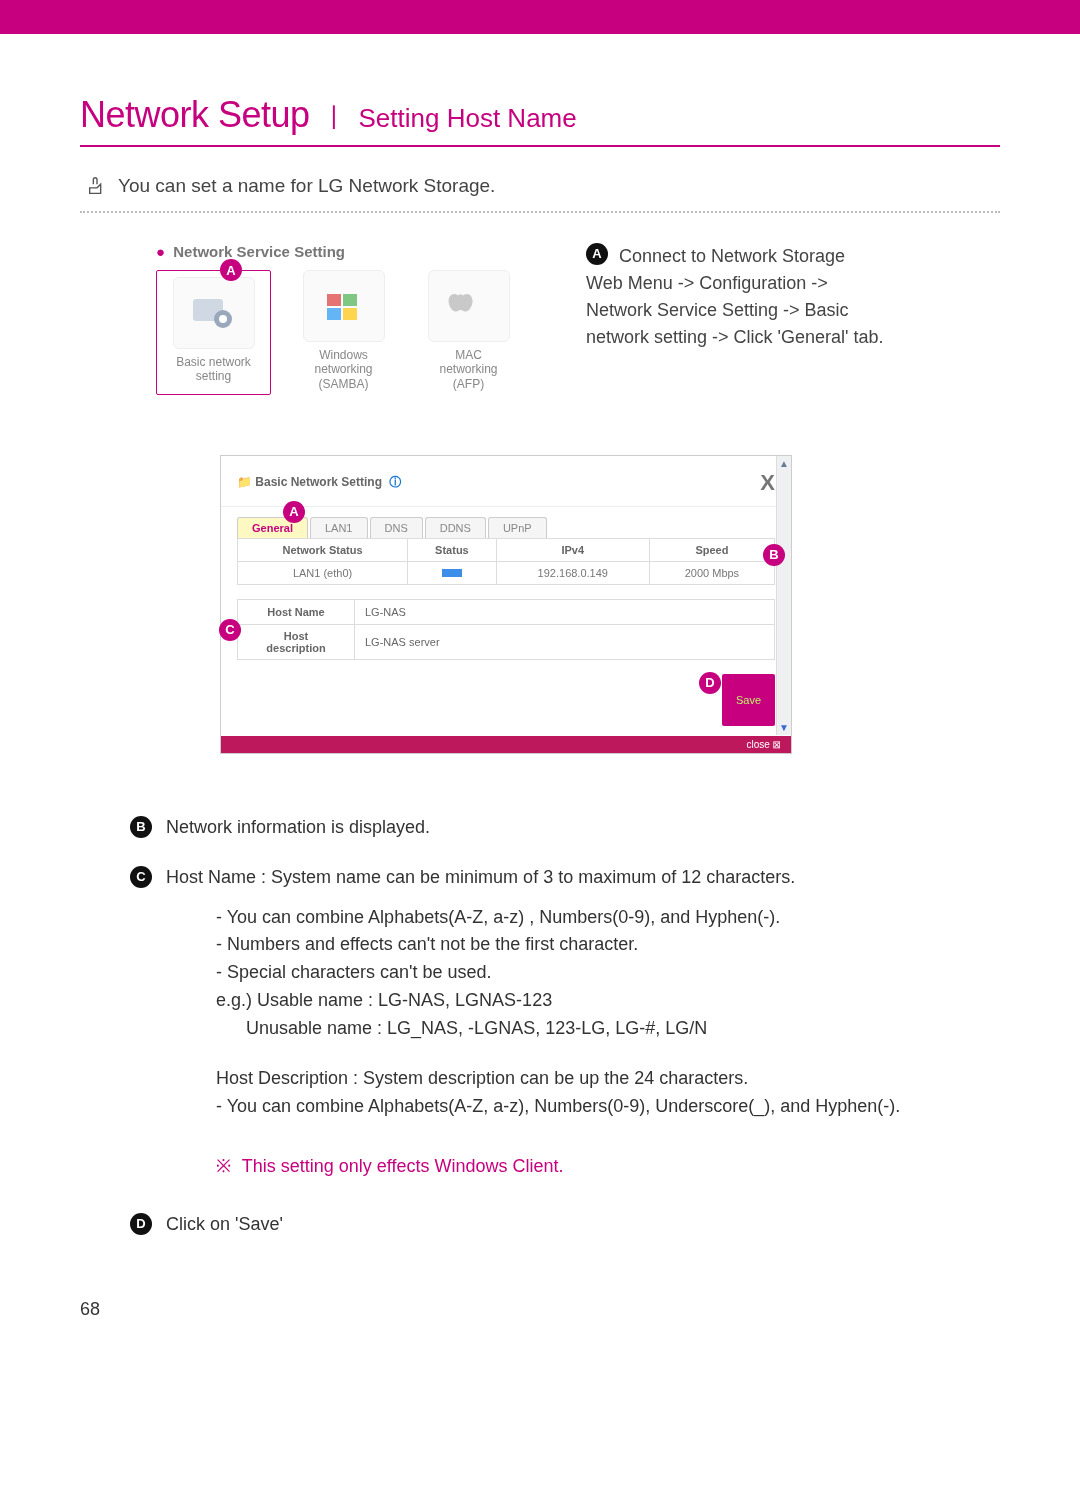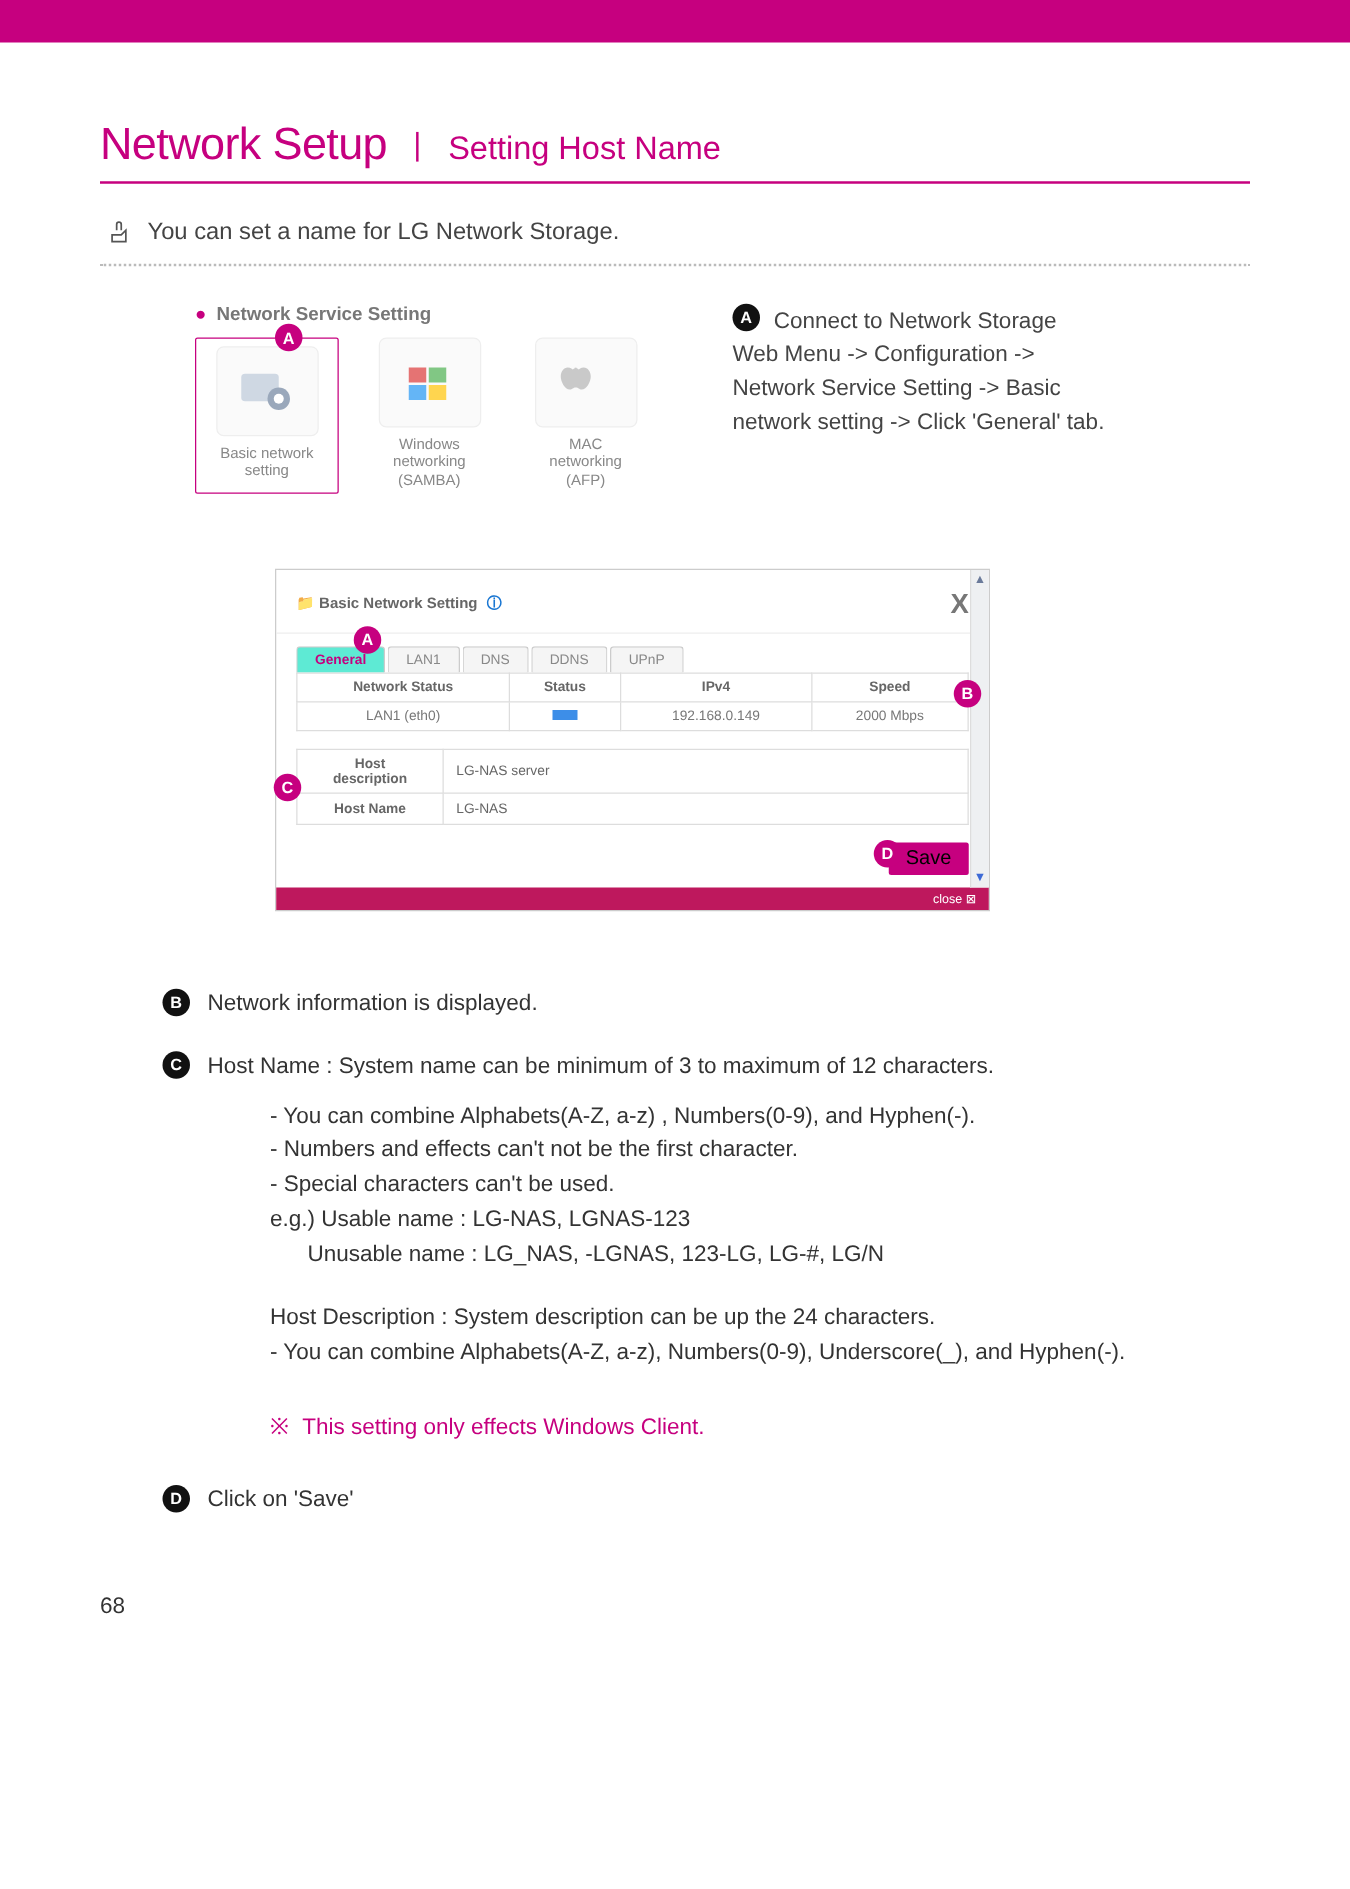--- a/index.html
+++ b/index.html
@@ -159,21 +159,21 @@
     border: 1px solid #ccc;
     border-bottom: none;
     background: #f5f5f5;
     color: #888;
     border-radius: 3px 3px 0 0;
     margin-right: 2px;
   }
   .ls-tab.active {
     color: #c6007f;
     font-weight: bold;
-    background: #5eead4;
+    background: #fef9c3;
   }
   .ls-table {
     margin: 0 16px;
     border: 1px solid #ddd;
     width: calc(100% - 32px);
     border-collapse: collapse;
     font-size: 11px;
   }
   .ls-table th, .ls-table td {
     border: 1px solid #ddd;
@@ -205,25 +205,25 @@
     font-size: 11px;
     color: #666;
   }
   .ls-save-row {
     text-align: right;
     padding: 6px 16px 10px 16px;
     position: relative;
   }
   .save-btn {
     background: #c6007f;
-    color: #000000;
+    color: #bef264;
     border: none;
-    padding: 4px 14px;
+    padding: 20px 14px;
     border-radius: 2px;
-    font-size: 16px;
+    font-size: 11px;
   }
   .close-bar {
     background: #be185d;
     color: #fff;
     font-size: 10px;
     text-align: right;
     padding: 3px 10px;
   }
   .scroll-rail {
     position: absolute;
@@ -379,27 +379,27 @@
         </tr>
       </tbody>
         </table>
     </div>
 
     <div style="position:relative">
       <span class="callout abs" style="top:20px;left:-2px">C</span>
       <table class="ls-fields">
         <tbody>
             <tr>
+          <td class="lbl">Host Name</td>
+          <td><input value="LG-NAS" style=""></td>
+        </tr>
+        <tr>
           <td class="lbl" style="white-space:pre-line">Host
 description</td>
           <td><input value="LG-NAS server" style=""></td>
-        </tr>
-        <tr>
-          <td class="lbl">Host Name</td>
-          <td><input value="LG-NAS" style=""></td>
         </tr>
       </tbody>
         </table>
     </div>
 
     <div class="ls-save-row">
       <span class="callout" style="position:absolute;right:70px;top:4px">D</span>
       <button class="save-btn">Save</button>
     </div>
     <div class="close-bar">

